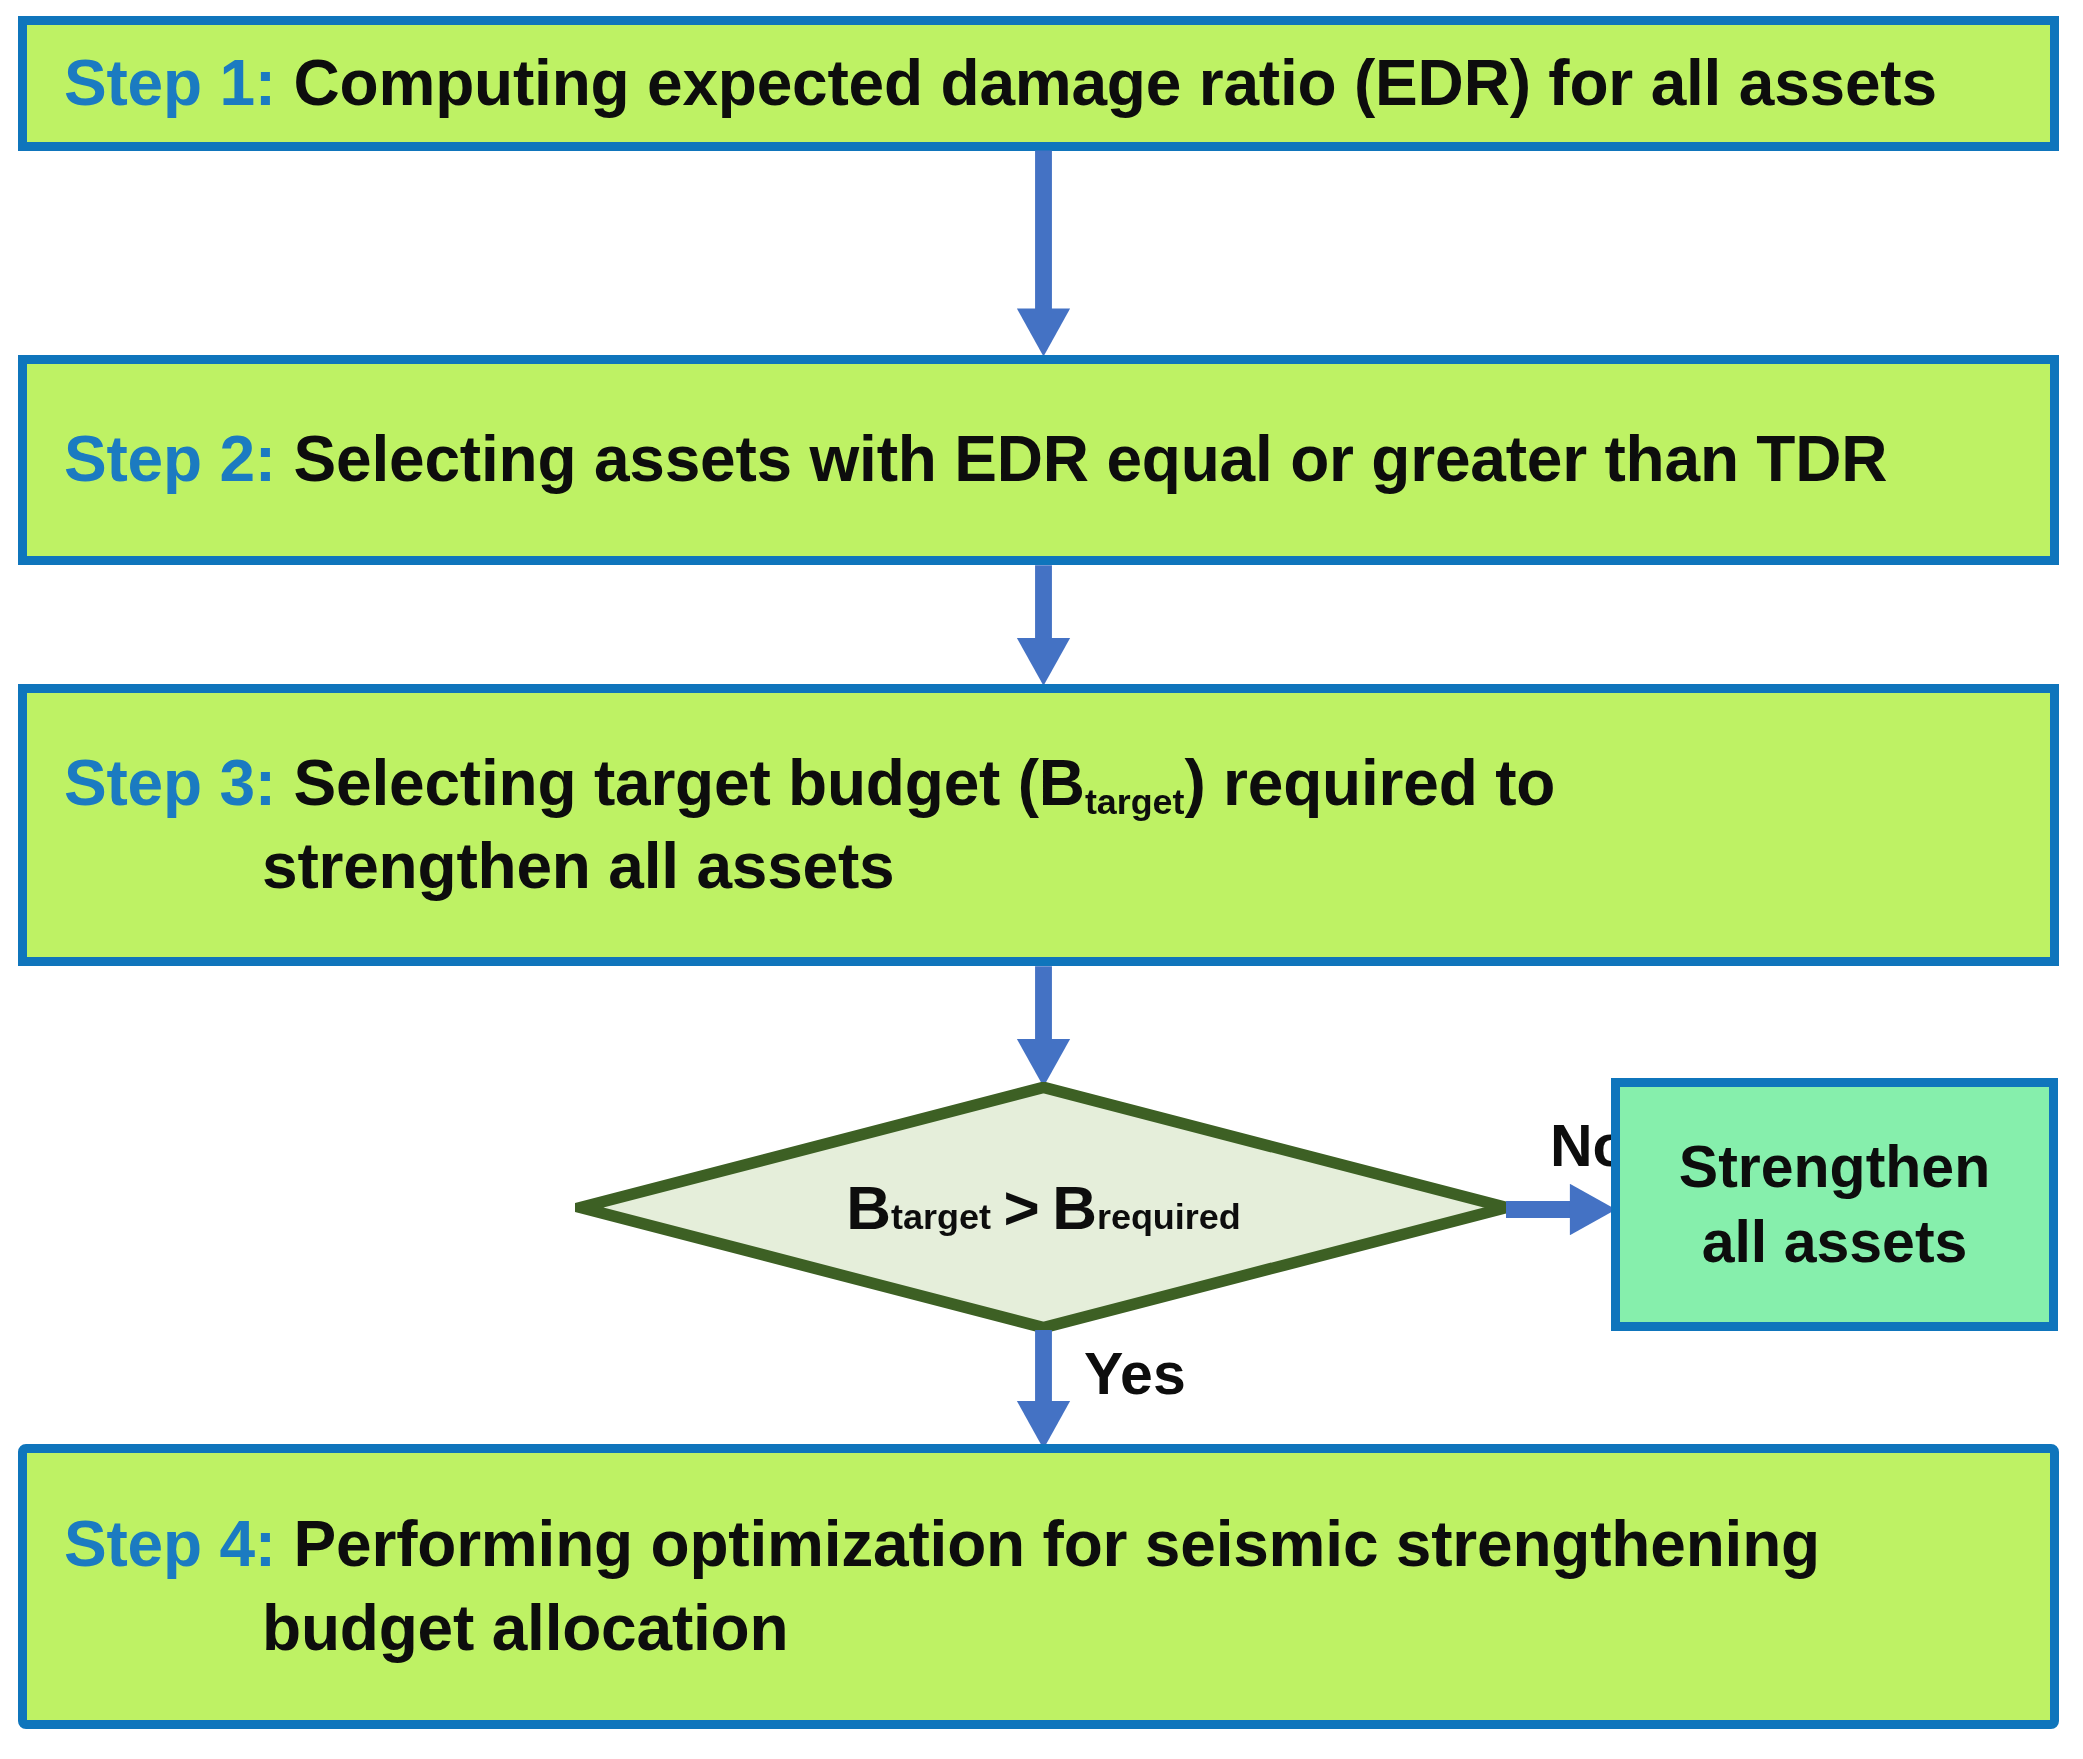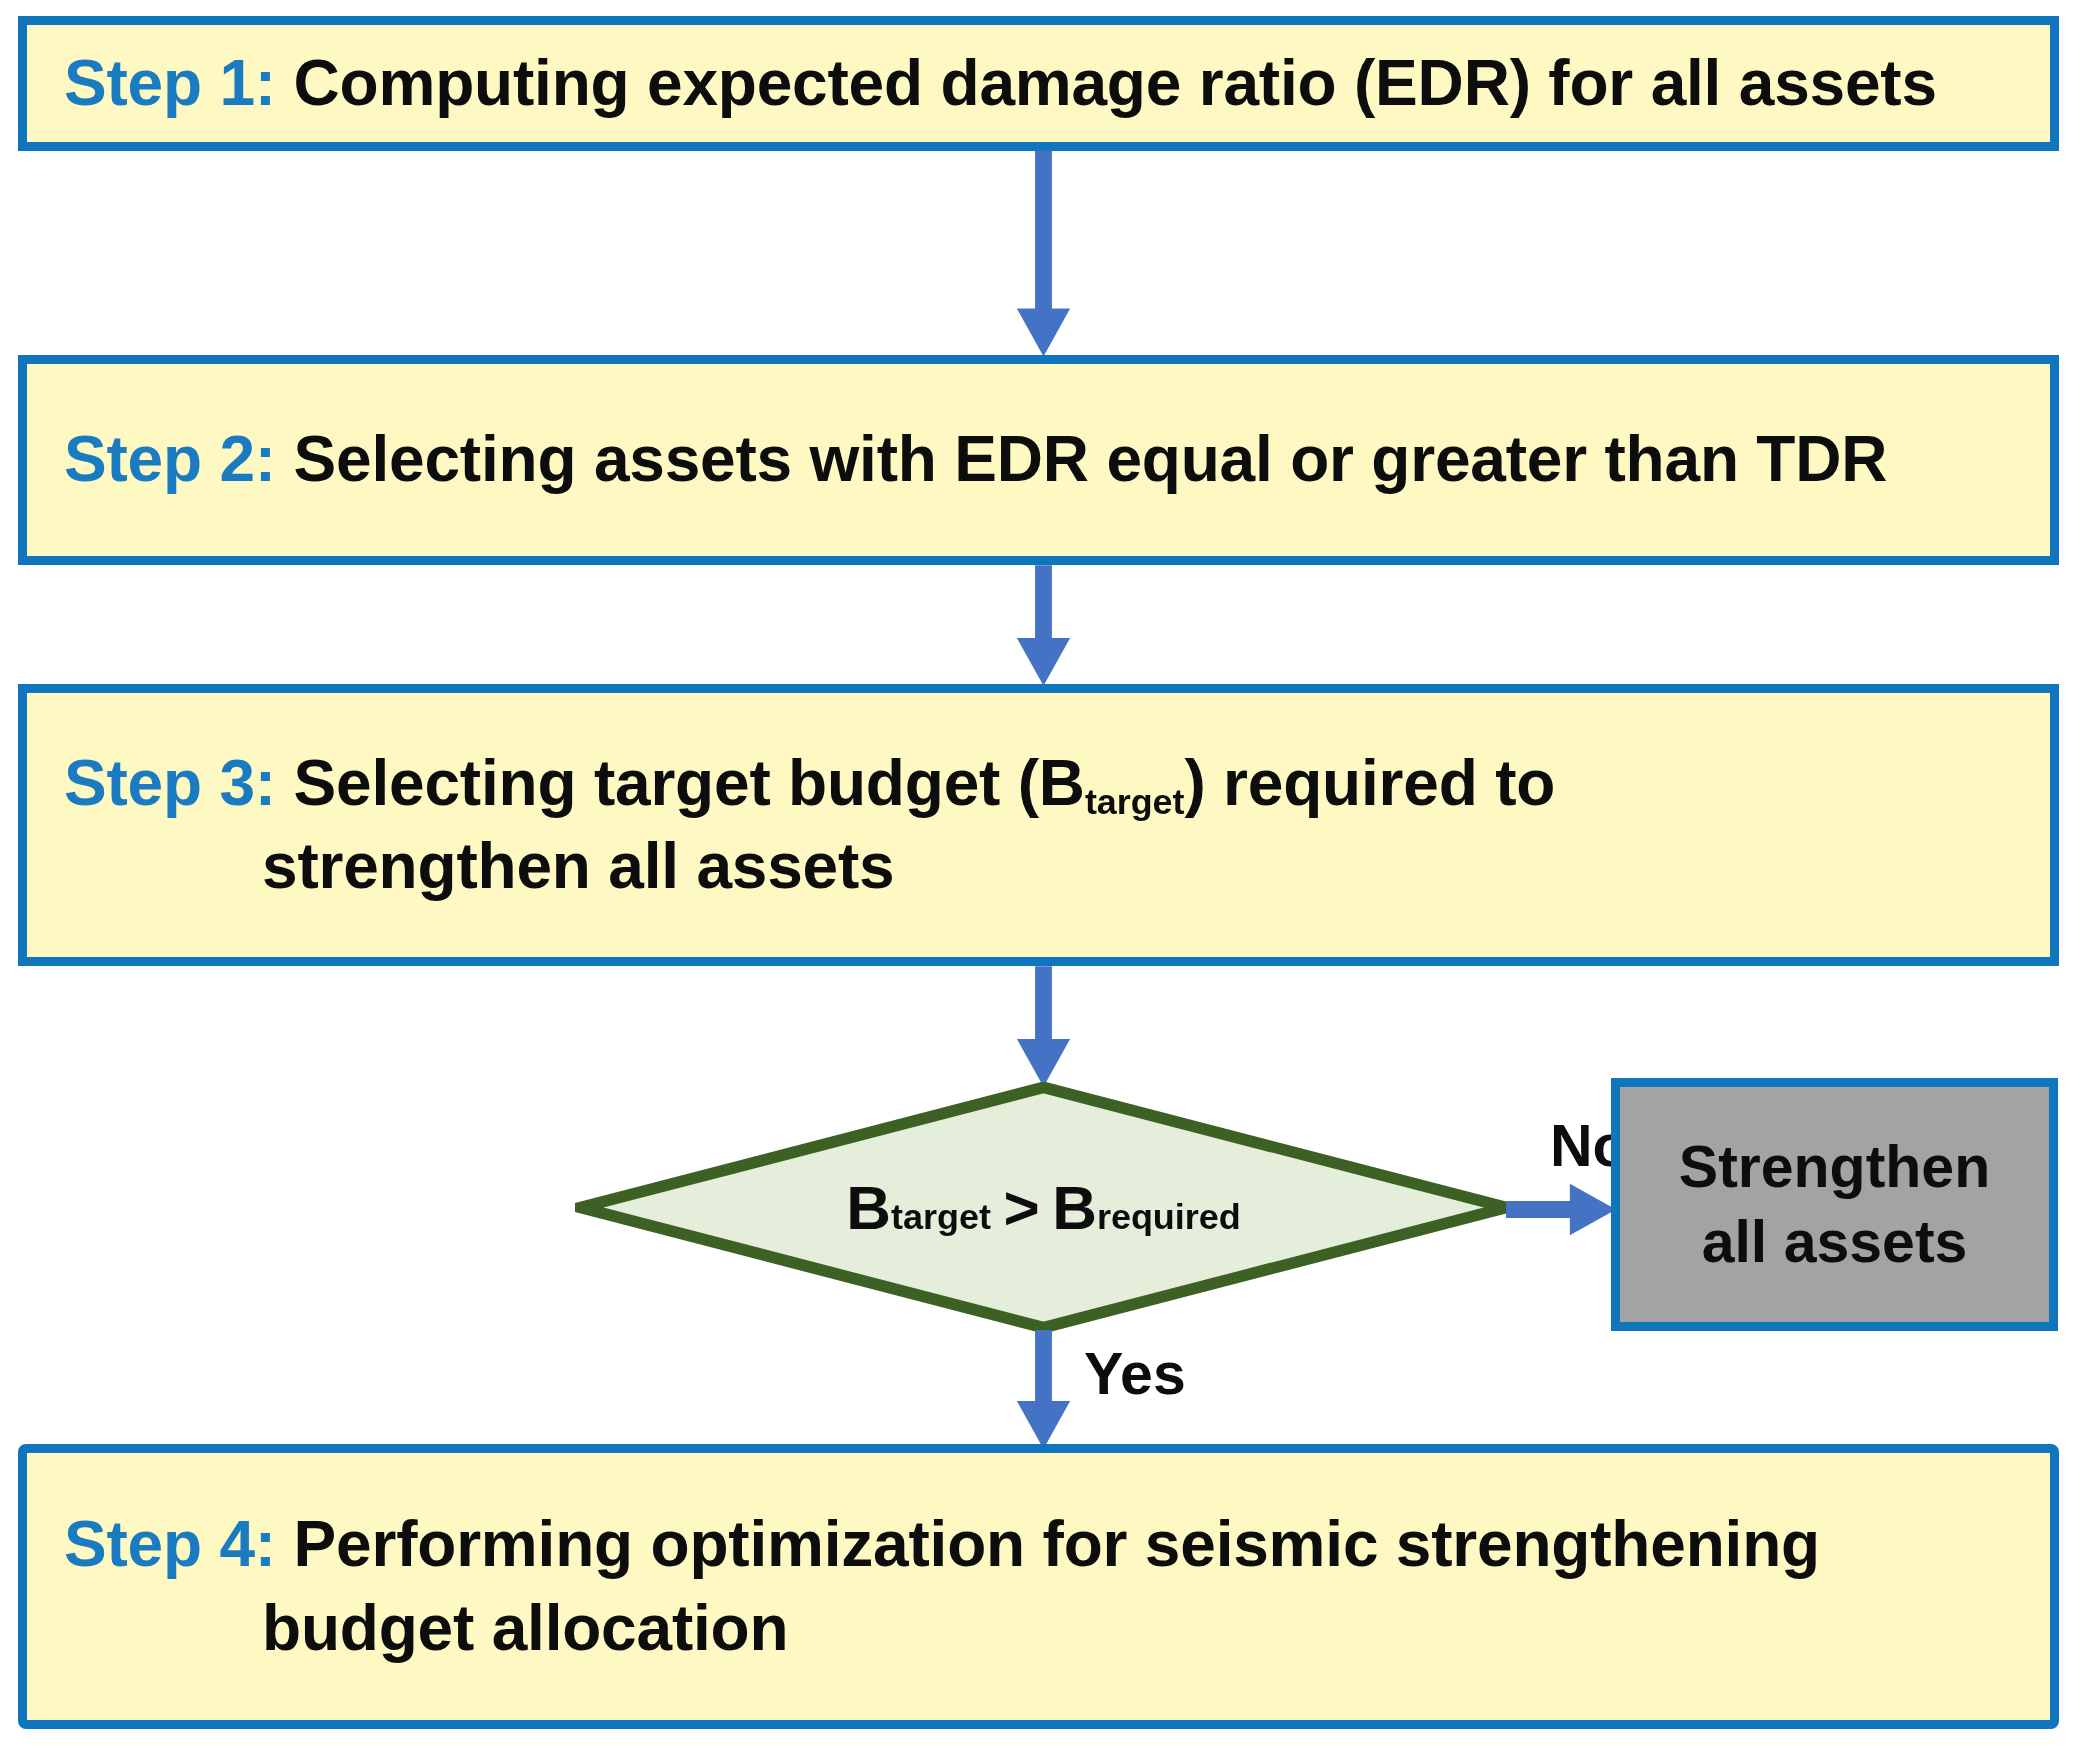--- a/index.html
+++ b/index.html
@@ -15,21 +15,21 @@
     width: 2083px;
     height: 1759px;
     background: #ffffff;
     overflow: hidden;
   }
 
   
   .proc-box {
     position: absolute;
     box-sizing: border-box;
-    background: #fef9c3;
+    background: #bef264;
     border: 9.8px solid #0F75BC;
     display: flex;
     align-items: center;
   }
   .proc-inner {
     padding-left: 37px;
     padding-right: 27px;
     width: 100%;
     box-sizing: border-box;
   }
@@ -54,21 +54,21 @@
     position: relative;
     top: 0.26em;
     font-weight: bold;
     letter-spacing: 0px;
   }
 
   
   .term-box {
     position: absolute;
     box-sizing: border-box;
-    background: #a3a3a3;
+    background: #86efac;
     border: 9.8px solid #0F75BC;
     display: flex;
     align-items: center;
     justify-content: center;
     text-align: center;
   }
   .term-text {
     font-size: 59px;
     font-weight: bold;
     color: #0d0d0d;

